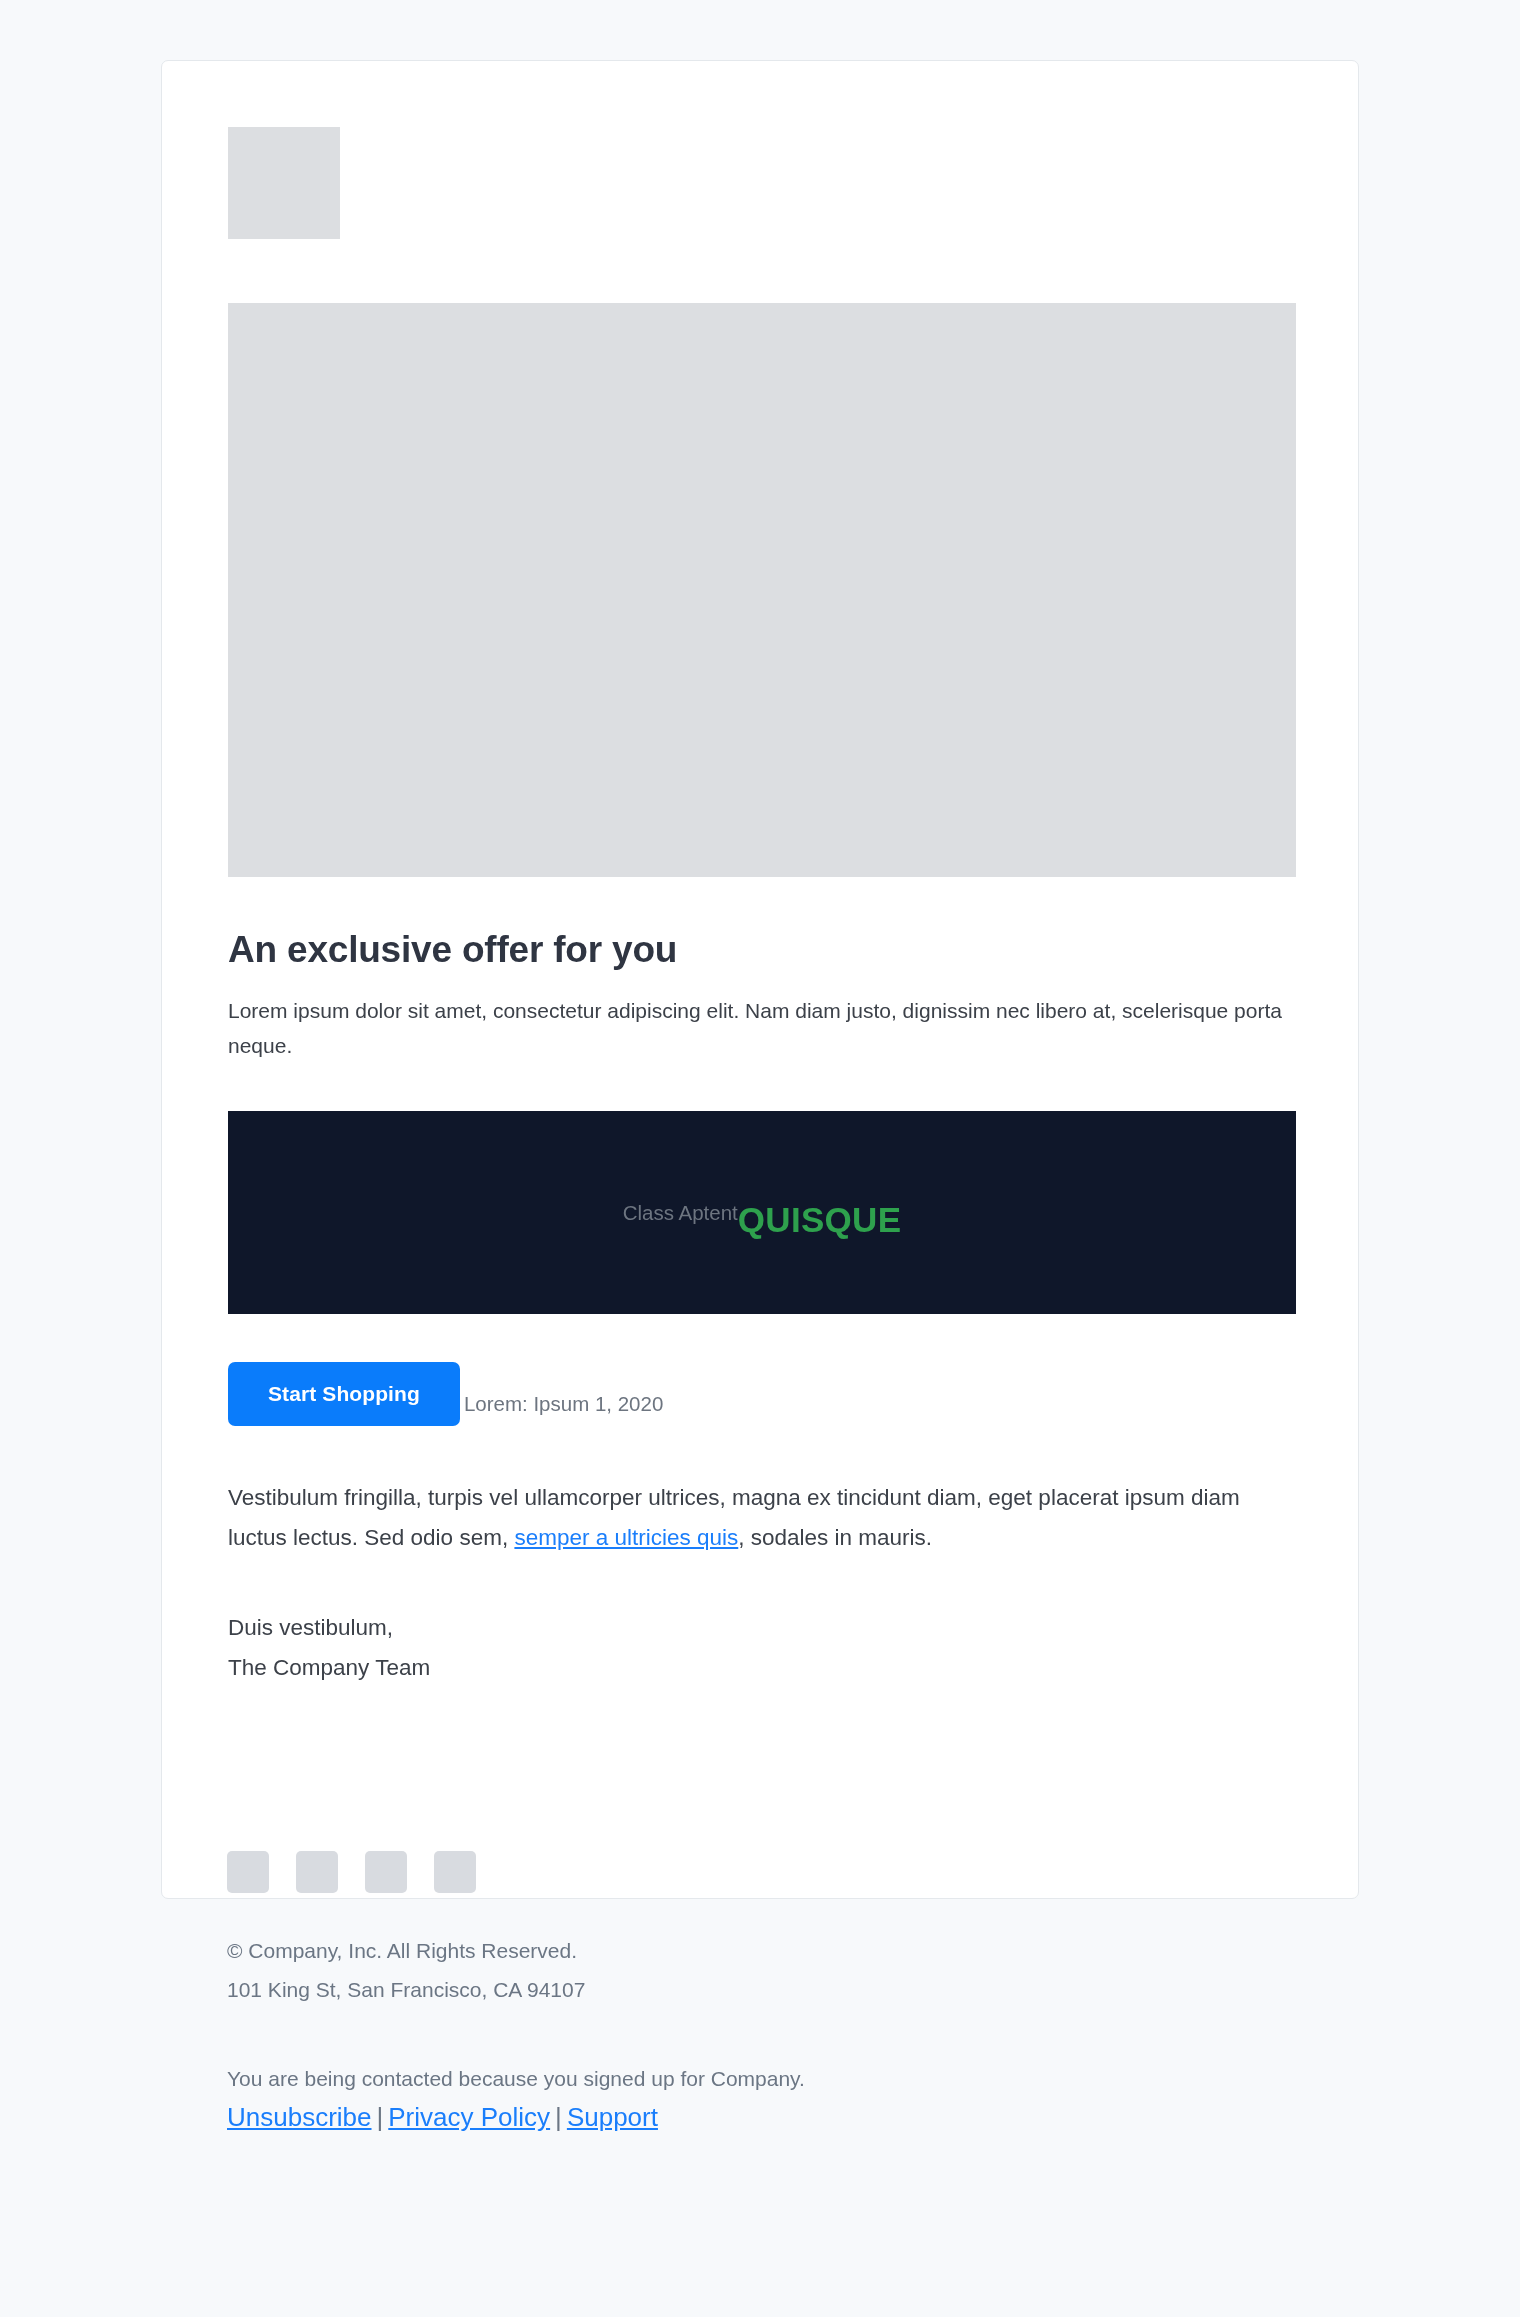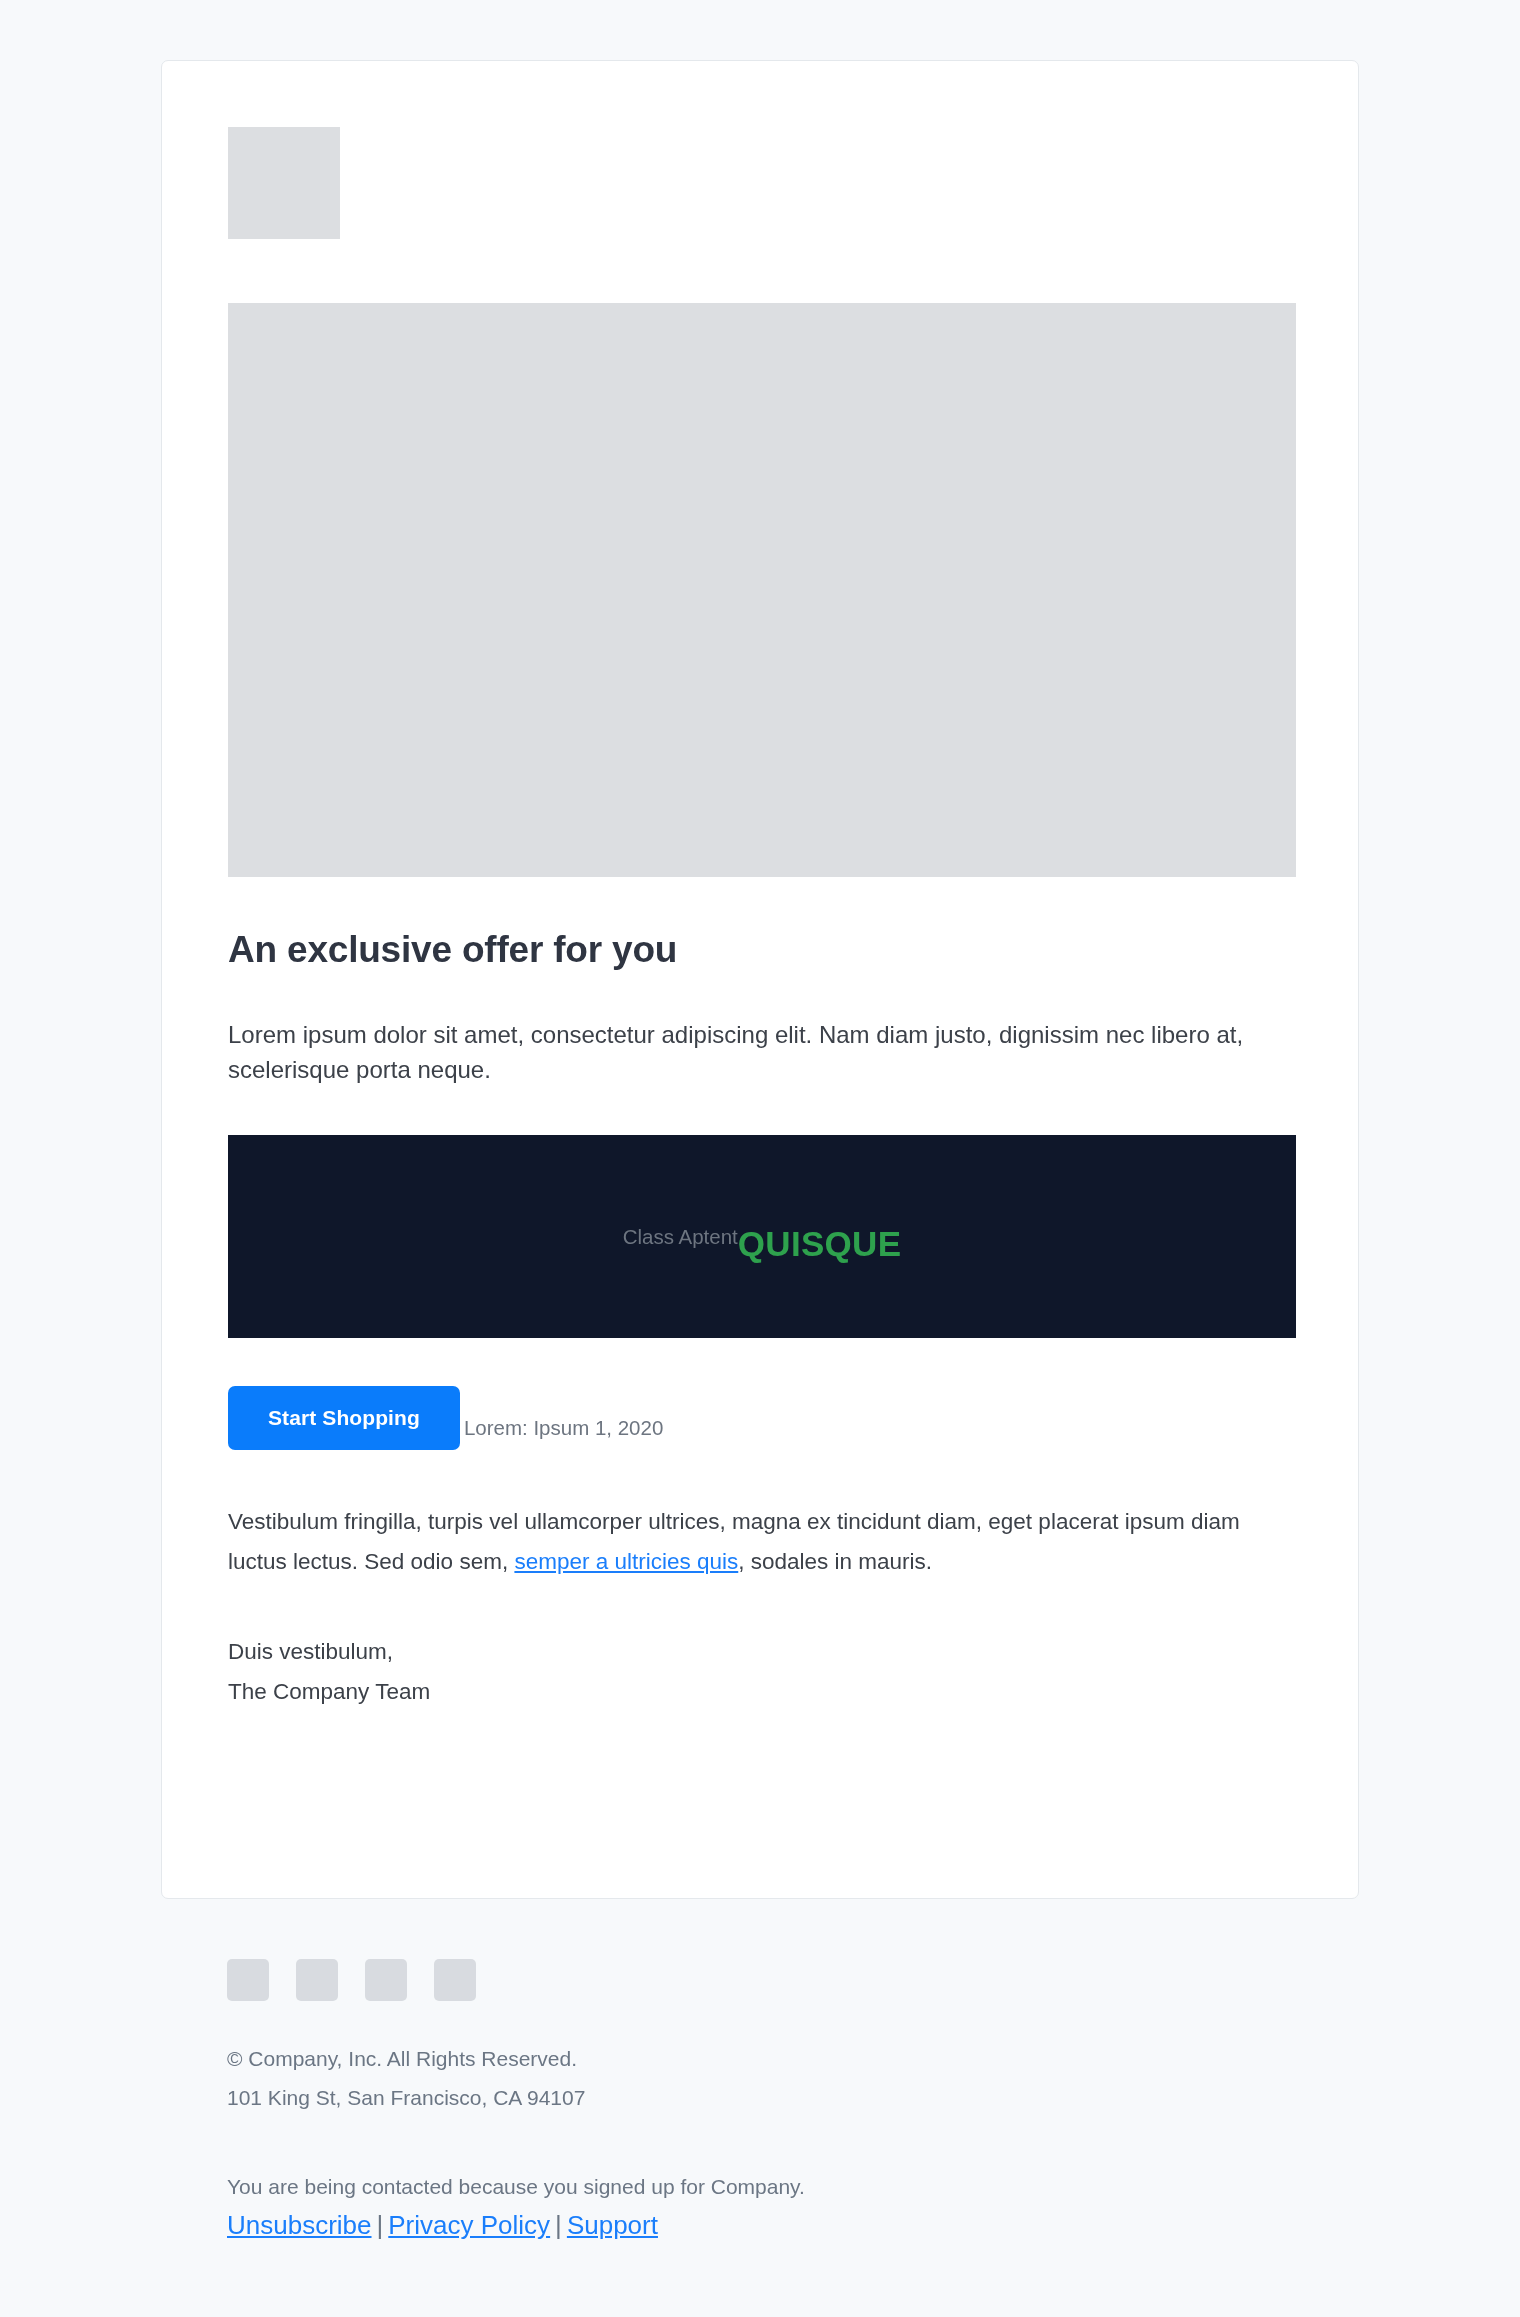--- a/index.html
+++ b/index.html
@@ -62,22 +62,22 @@
     margin: 50px 0 0 0;
     font-size: 37px;
     line-height: 46px;
     font-weight: bold;
     color: #2f3542;
     letter-spacing: -0.2px;
   }
 
   
   .intro {
-    margin: 44px 0 0 0;
-    font-size: 24px;
+    margin: 20px 0 0 0;
+    font-size: 21px;
     line-height: 35px;
     color: #3c4149;
     max-width: 1068px;
   }
 
   
   .promo-box {
     margin-top: 48px;
     width: 1068px;
     height: 203px;
@@ -150,21 +150,21 @@
     margin: 50px 0 0 0;
     font-size: 22.5px;
     line-height: 40px;
     color: #3c4149;
   }
 
   
   .footer {
     position: absolute;
     left: 161px;
-    top: 1959px;
+    top: 1851px;
     width: 1198px;
     box-sizing: border-box;
     padding: 0 66px;
   }
 
   .social-row {
     display: flex;
     gap: 27px;
     margin: 0;
     padding: 0;

